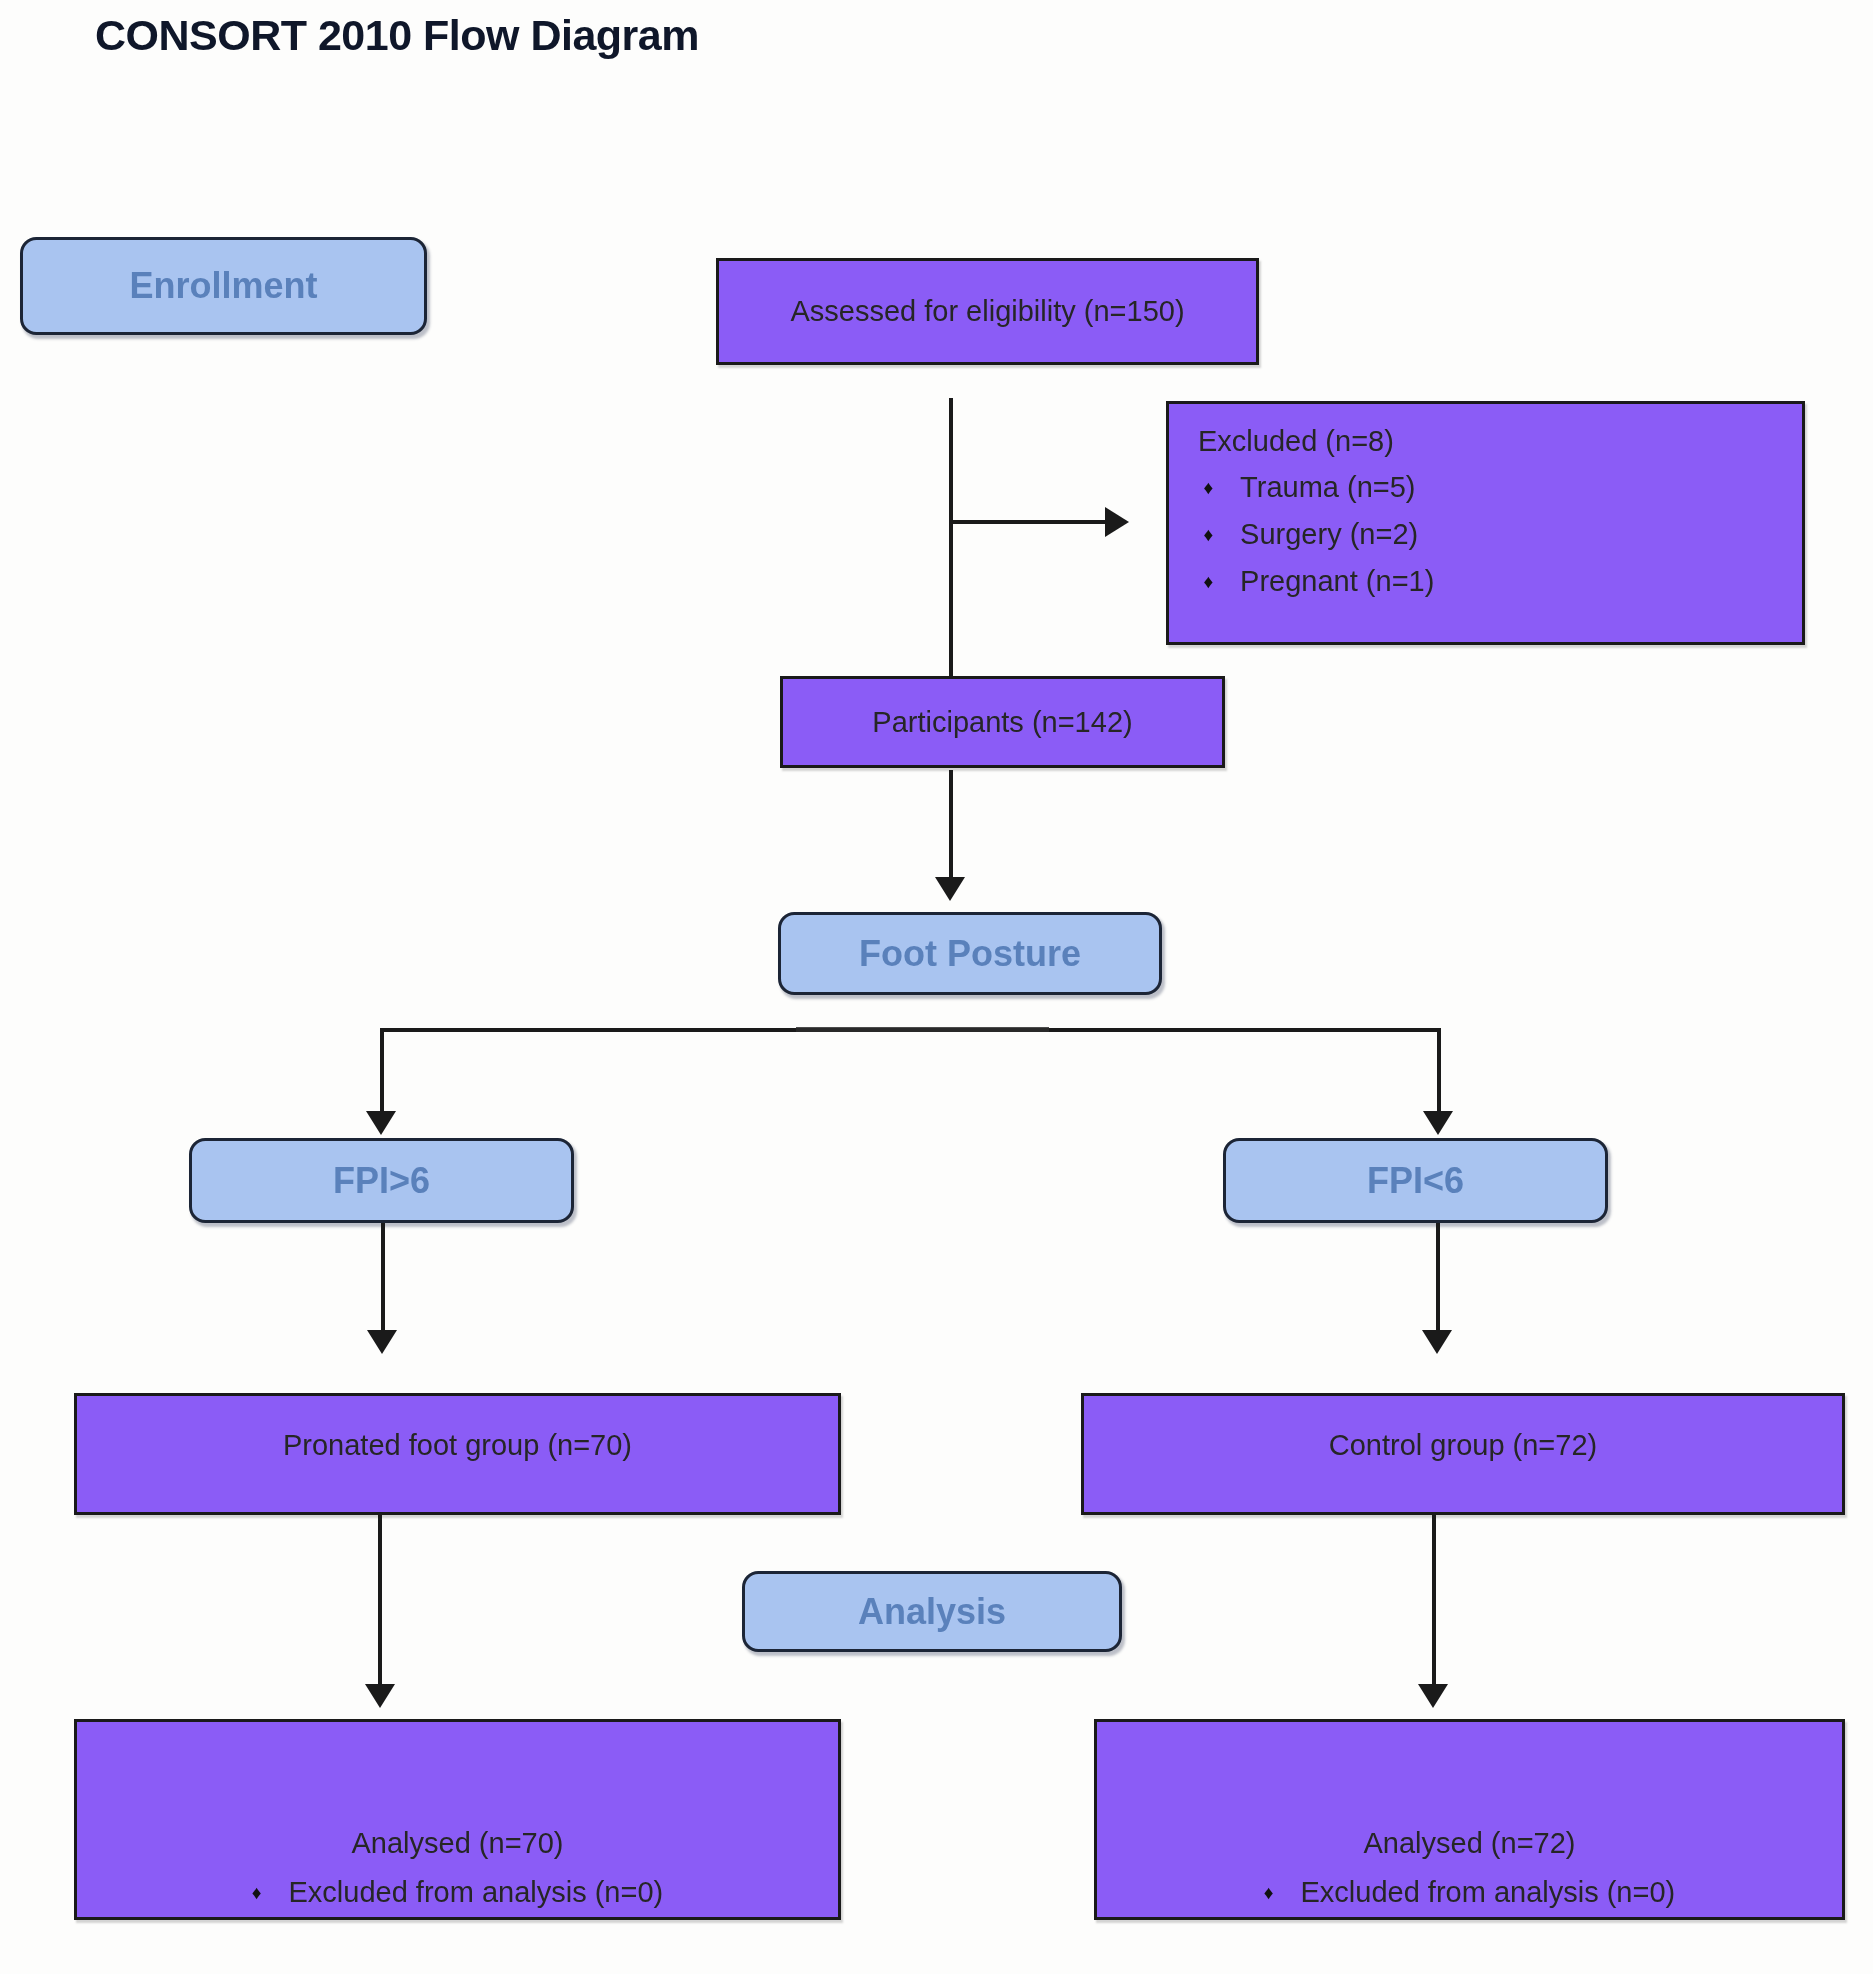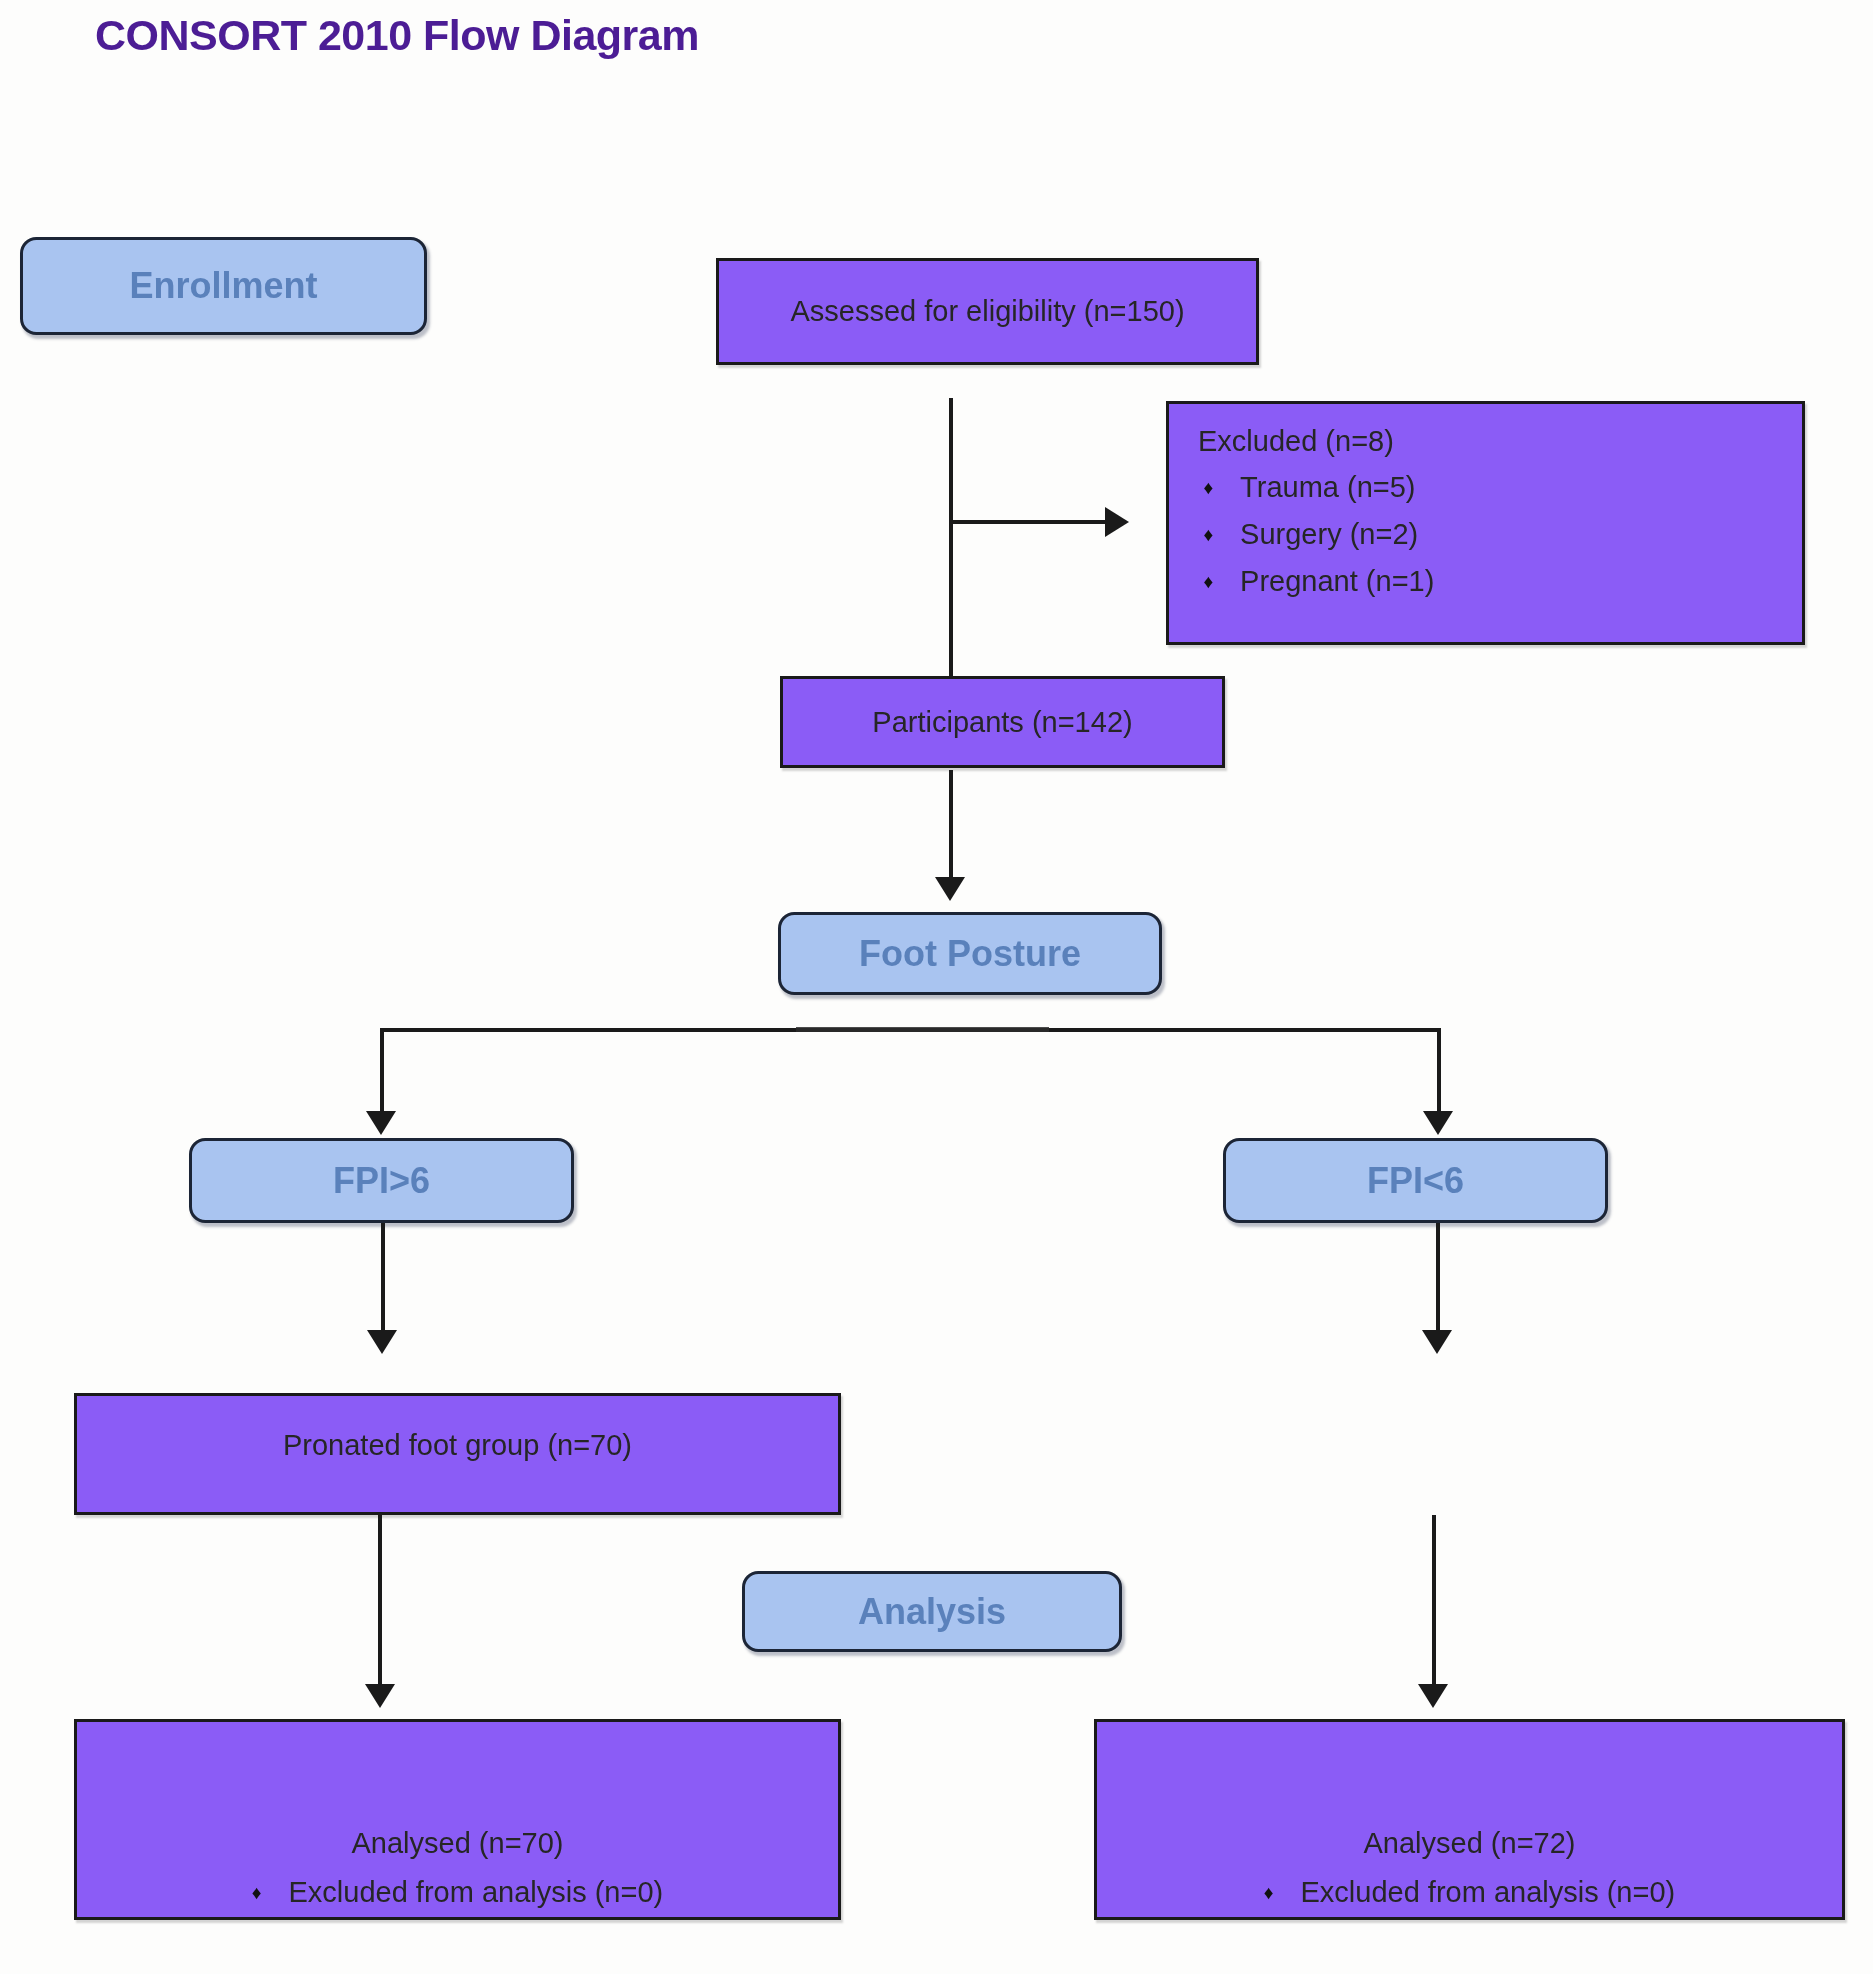--- a/index.html
+++ b/index.html
@@ -19,21 +19,21 @@
     width:1873px;
     height:1975px;
     background:var(--page-bg);
     overflow:hidden;
   }
   .title{
     position:absolute;
     left:95px;top:11px;
     font-size:43px;
     font-weight:bold;
-    color:#4c1d95;
+    color:#0f172a;
     letter-spacing:-0.5px;
   }
   
   .node{
     position:absolute;
     background:var(--node-fill);
     border:3.6px solid var(--node-border);
     border-radius:16.3px;
     display:flex;align-items:center;justify-content:center;
     color:var(--node-text);
@@ -164,20 +164,23 @@
   <div class="vline" style="left:381px;top:1223px;height:107px;"></div>
   <div class="arrow-down" style="left:367px;top:1330px;"></div>
 
   <div class="vline" style="left:1436px;top:1223px;height:107px;"></div>
   <div class="arrow-down" style="left:1422px;top:1330px;"></div>
 
   <div class="wbox" style="left:38px;top:1393px;width:767px;height:122px;">
     <span class="group-text">Pronated foot group (n=70)</span>
   </div>
 
+  <div class="wbox" style="left:1045px;top:1393px;width:764px;height:122px;">
+    <span class="group-text">Control group (n=72)</span>
+  </div>
 
   <div class="node" style="left:742px;top:1571px;width:380px;height:81px;">
     <span>Analysis</span>
   </div>
 
   <div class="vline" style="left:378px;top:1515px;height:169px;"></div>
   <div class="arrow-down" style="left:365px;top:1684px;"></div>
 
   <div class="vline" style="left:1432px;top:1515px;height:169px;"></div>
   <div class="arrow-down" style="left:1418px;top:1684px;"></div>

